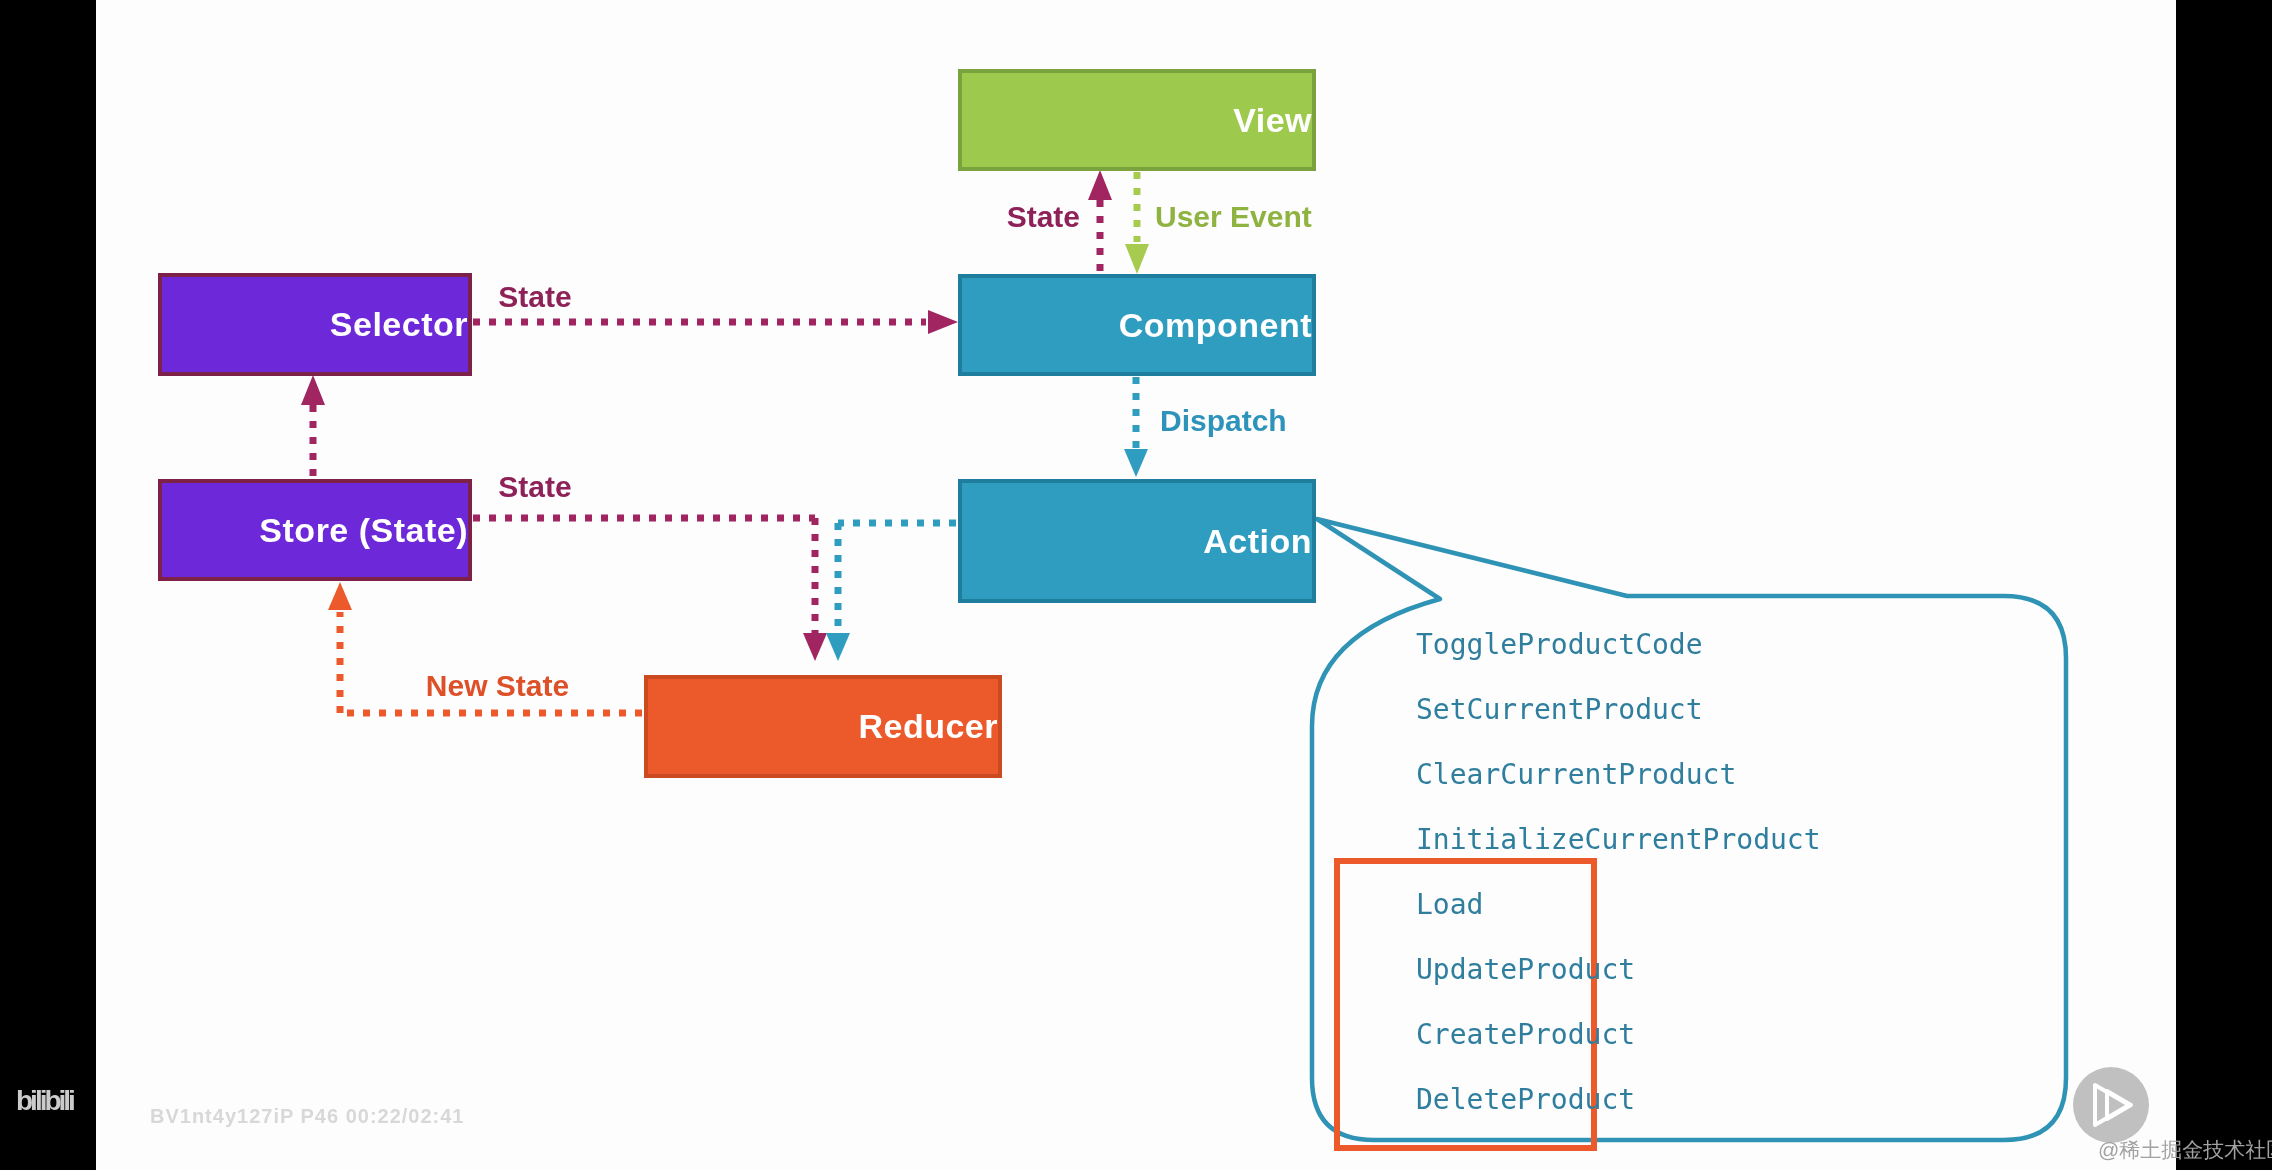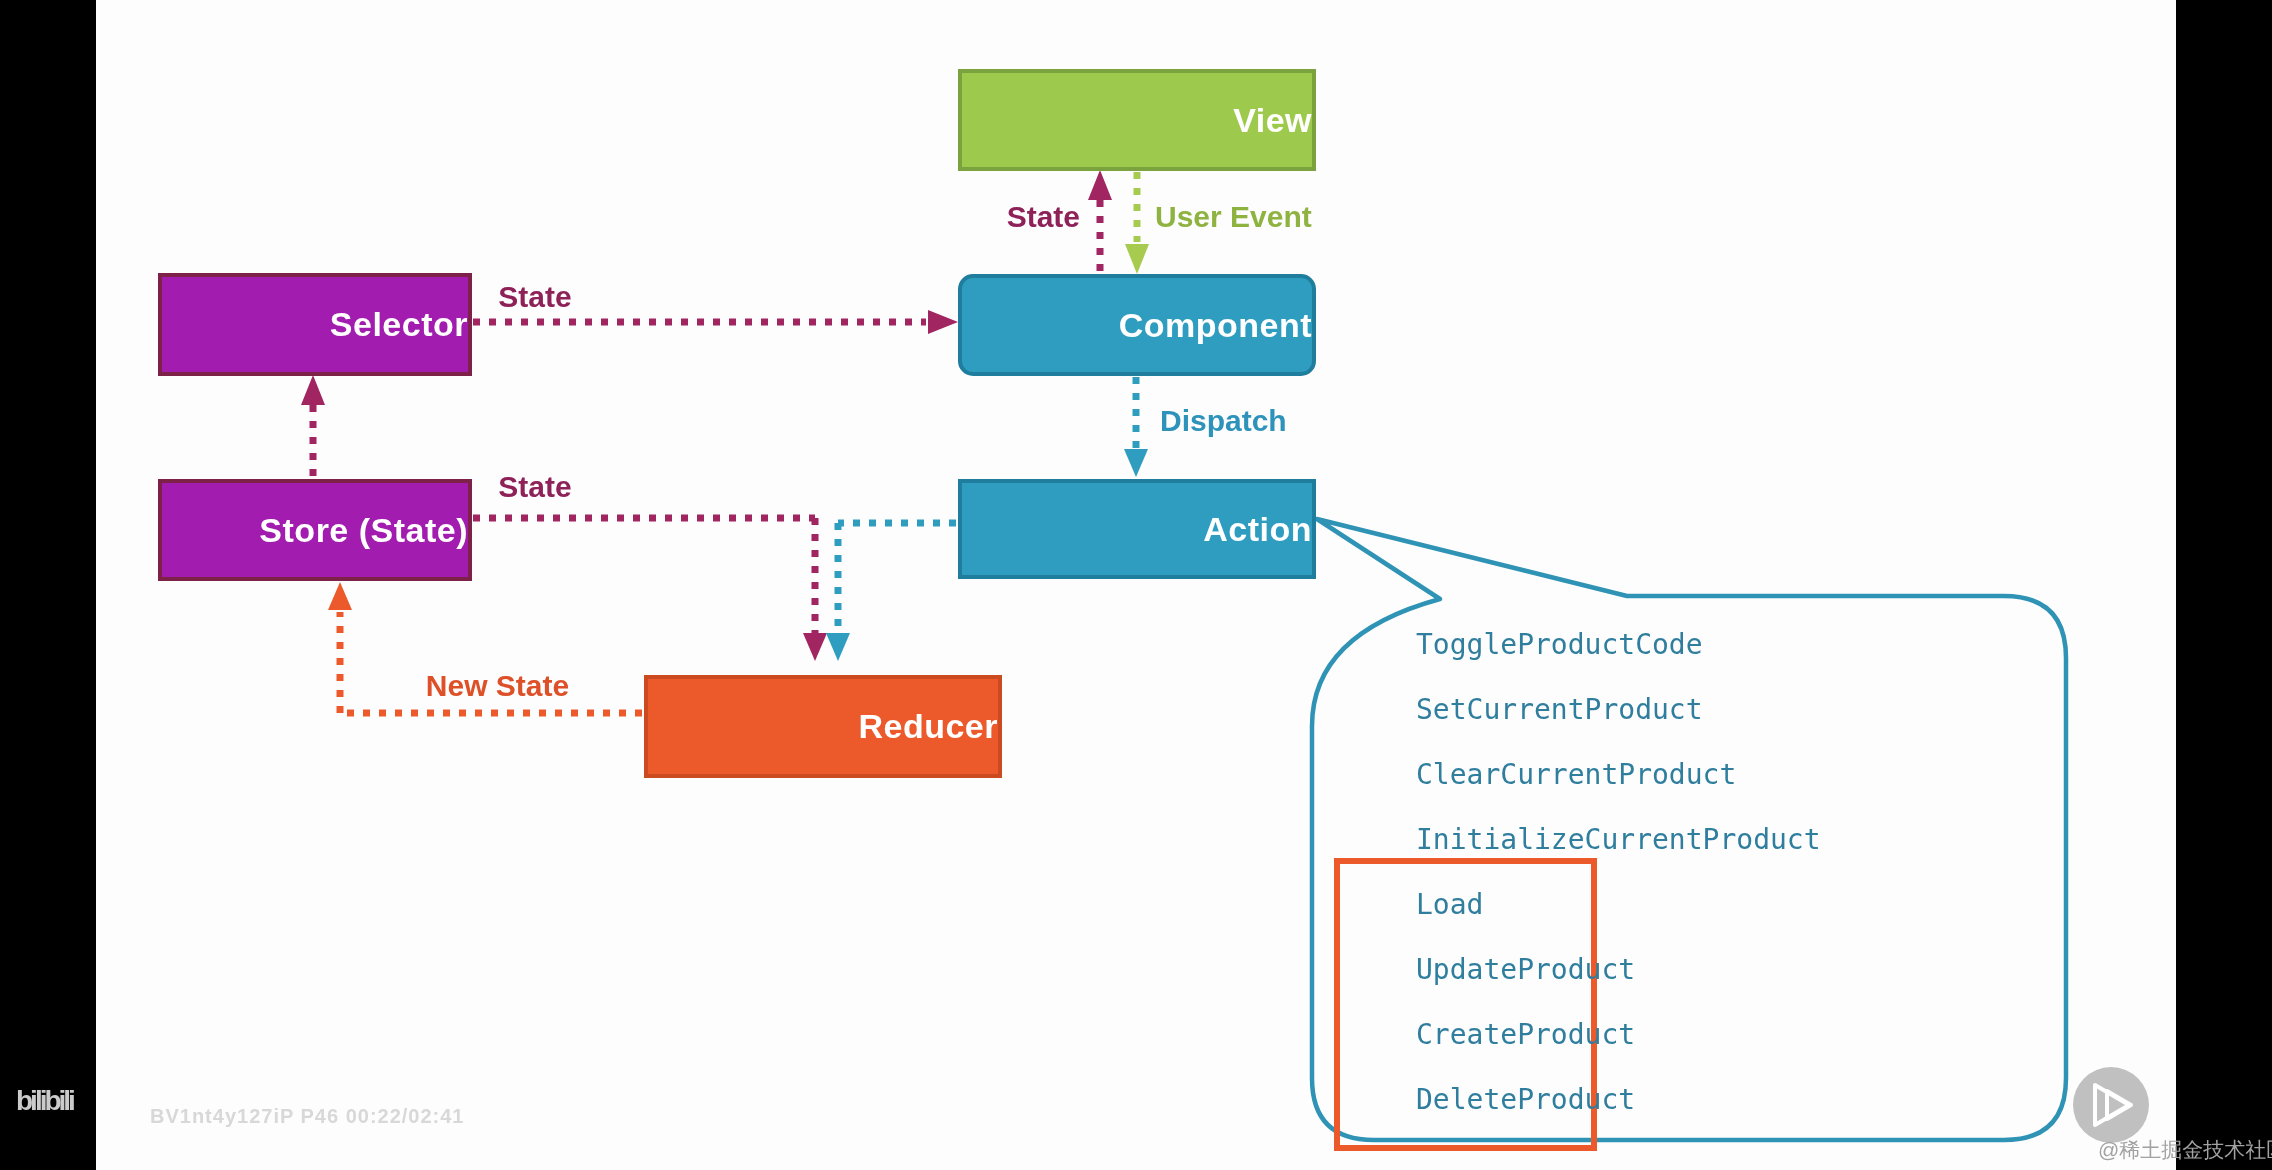--- a/index.html
+++ b/index.html
@@ -12,25 +12,25 @@
   .pillarbox.left{left:0;width:96px;}
   .pillarbox.right{left:2176px;width:96px;}
   svg.layer{position:absolute;left:0;top:0;z-index:5;}
   .node{
     position:absolute;box-sizing:border-box;z-index:10;
     display:flex;align-items:center;justify-content:flex-end;
     color:#fff;font-weight:bold;font-size:34px;letter-spacing:.5px;
   }
   .node.green{background:#9dc94d;border:4px solid #7ba33d;}
   .node.blue{background:#2f9dbf;border:4px solid #1f7d9d;}
-  .node.magenta{background:#a21caf;border:4px solid #7e2148;}
+  .node.magenta{background:#6d28d9;border:4px solid #7e2148;}
   .node.orange{background:#ec5a2c;border:4px solid #cc4a20;margin-top:12px;}
   #node-view{left:958px;top:69px;width:358px;height:102px;}
-  #node-component{left:958px;top:274px;width:358px;height:102px;border-radius:15px;}
-  #node-action{left:958px;top:479px;width:358px;height:100px;}
+  #node-component{left:958px;top:274px;width:358px;height:102px;}
+  #node-action{left:958px;top:479px;width:358px;height:124px;}
   #node-selector{left:158px;top:273px;width:314px;height:103px;}
   #node-store{left:158px;top:479px;width:314px;height:102px;}
   #node-reducer{left:644px;top:663px;width:358px;height:103px;}
   .edge-label{
     position:absolute;z-index:10;font-weight:bold;font-size:30px;white-space:nowrap;
   }
   #lbl-state-view{left:930px;top:200px;width:150px;text-align:right;color:#8e2157;}
   #lbl-user-event{left:1155px;top:200px;width:280px;color:#8fb341;}
   #lbl-dispatch{left:1160px;top:404px;width:220px;color:#2e93ba;}
   #lbl-state-selector{left:470px;top:280px;width:130px;text-align:center;color:#8e2157;}

